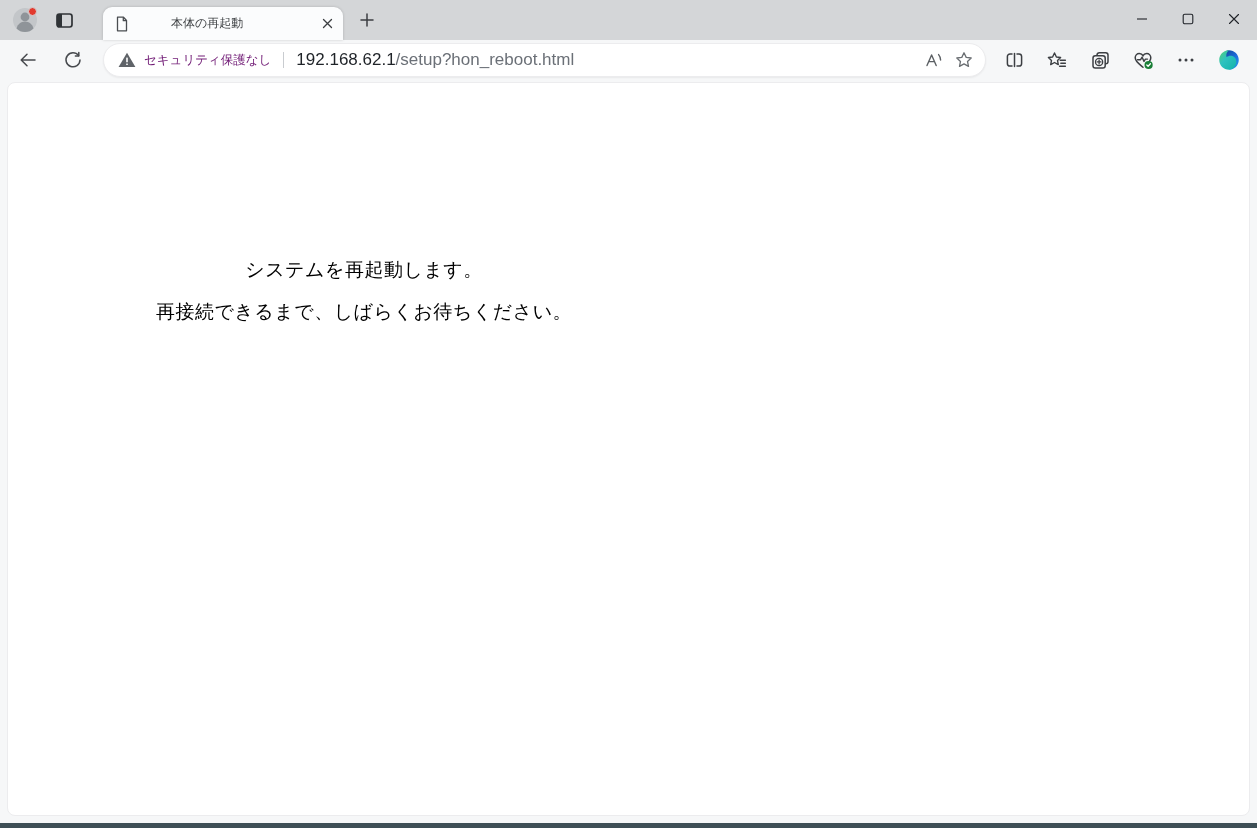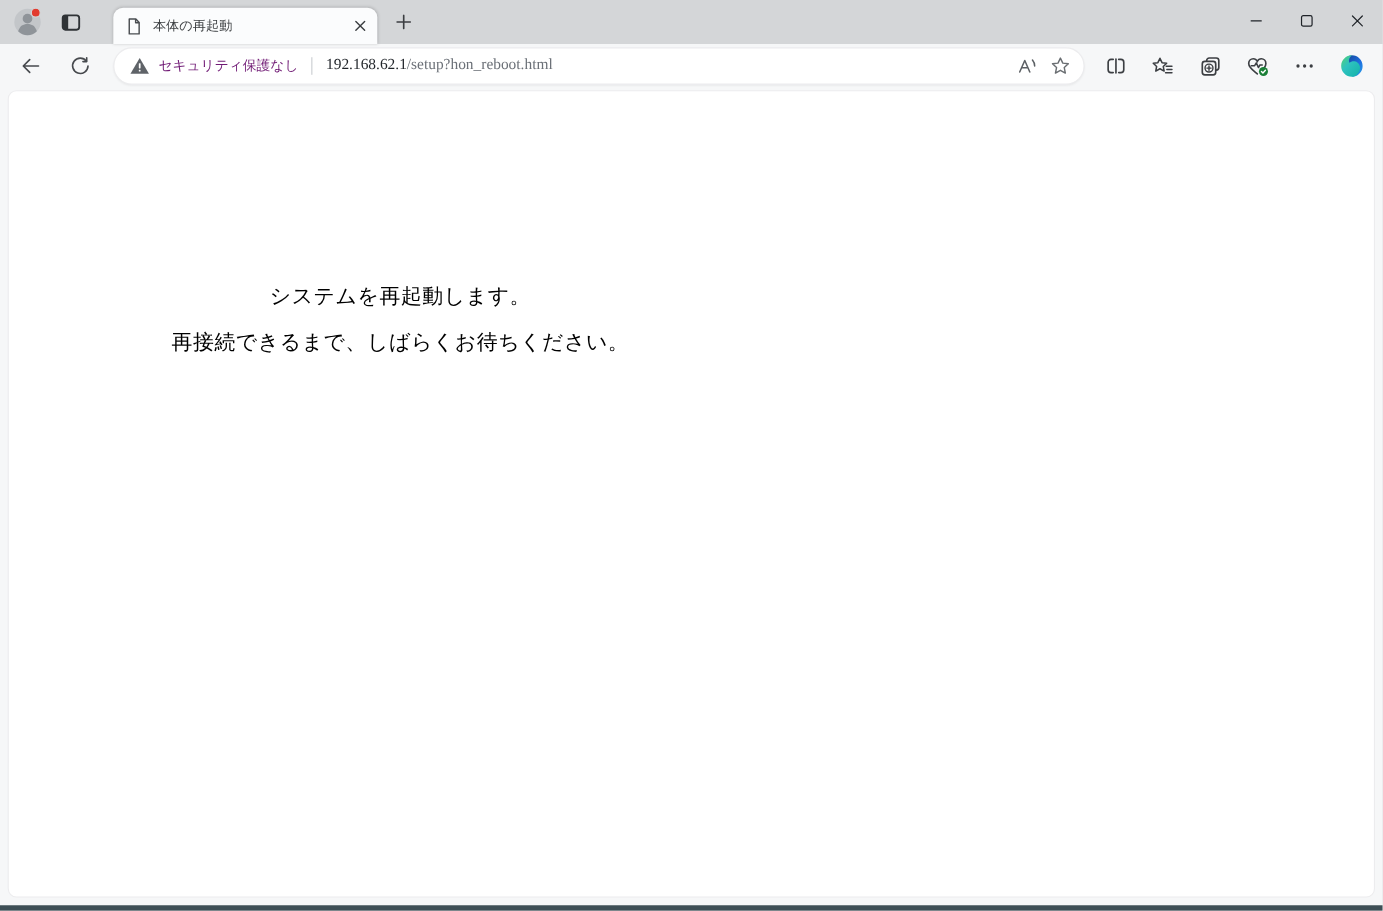--- a/index.html
+++ b/index.html
@@ -30,20 +30,21 @@
   }
   .tab {
     margin-left: 22px;
     width: 240px; height: 33px; align-self: flex-end;
     background: #fbfcfd;
     border-radius: 9px 9px 0 0;
     display: flex; align-items: center;
     padding: 0 6px 0 11px;
     box-shadow: 0 0 3px rgba(0,0,0,0.18);
     cursor: default;
+    gap: 32px;
   }
   .tab-title {
     flex: 1; font-size: 12px; color: #3b3e41; margin-left: 9px;
     white-space: nowrap; overflow: hidden; text-overflow: ellipsis;
   }
   .tab-close {
     width: 20px; height: 20px; border: none; background: transparent;
     border-radius: 4px; display: flex; align-items: center; justify-content: center;
     cursor: pointer;
   }
@@ -75,21 +76,21 @@
   .addressbar {
     flex: 1 1 auto; height: 34px; margin-left: 14px; margin-right: 10px;
     background: #ffffff; border-radius: 17px;
     border: 1px solid #ececee;
     box-shadow: 0 1px 2px rgba(0,0,0,0.06);
     display: flex; align-items: center;
     padding: 0 6px 0 14px; min-width: 0; cursor: text;
   }
   .sec-label { font-size: 12.5px; color: #701a75; margin-left: 8px; white-space: nowrap; }
   .url-sep { width: 1px; height: 16px; background: #c9ccd0; margin: 0 12px; }
-  .url-text { font-size: 14px; white-space: nowrap; overflow: hidden; flex: 1 1 auto; min-width: 0; font-family: Liberation Serif, serif; }
+  .url-text { font-size: 17px; white-space: nowrap; overflow: hidden; flex: 1 1 auto; min-width: 0; }
   .url-domain { color: #1f2328; }
   .url-path { color: #6b7077; }
   .bar-icon-btn {
     width: 30px; height: 30px; border: none; background: transparent; flex: 0 0 auto;
     display: flex; align-items: center; justify-content: center;
     border-radius: 50%; cursor: pointer;
   }
   .tool-right { display: flex; align-items: center; gap: 7px; flex: 0 0 auto; }
   .tool-btn {
     width: 36px; height: 32px; border: none; background: transparent;

